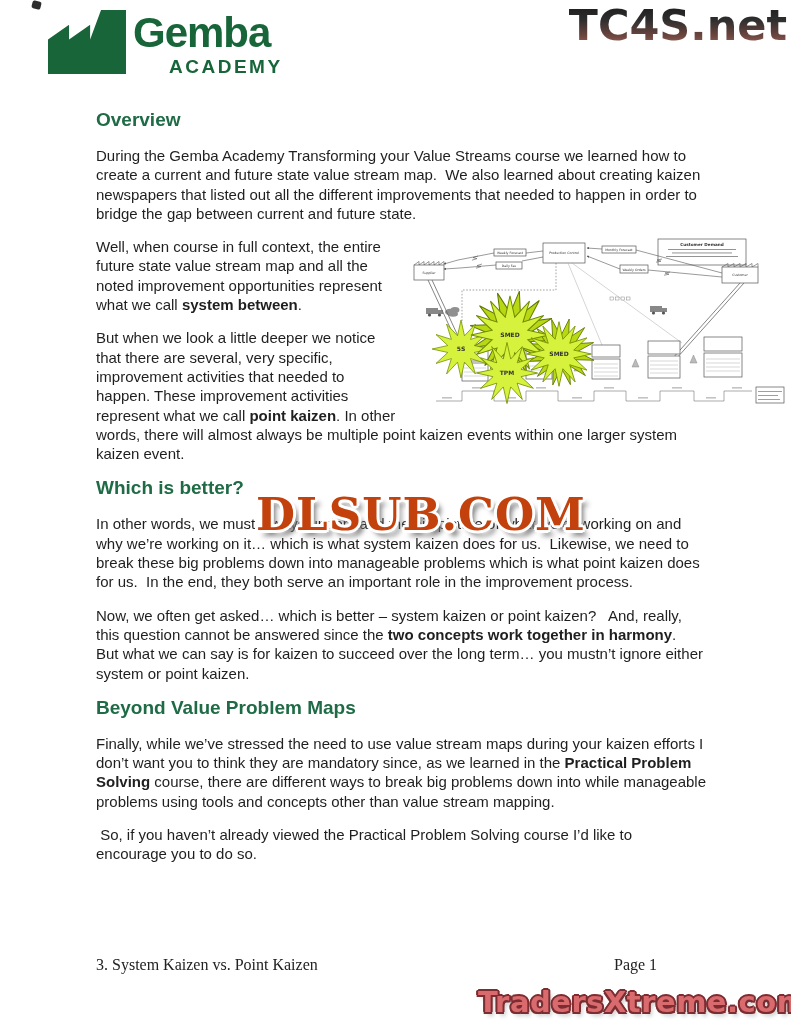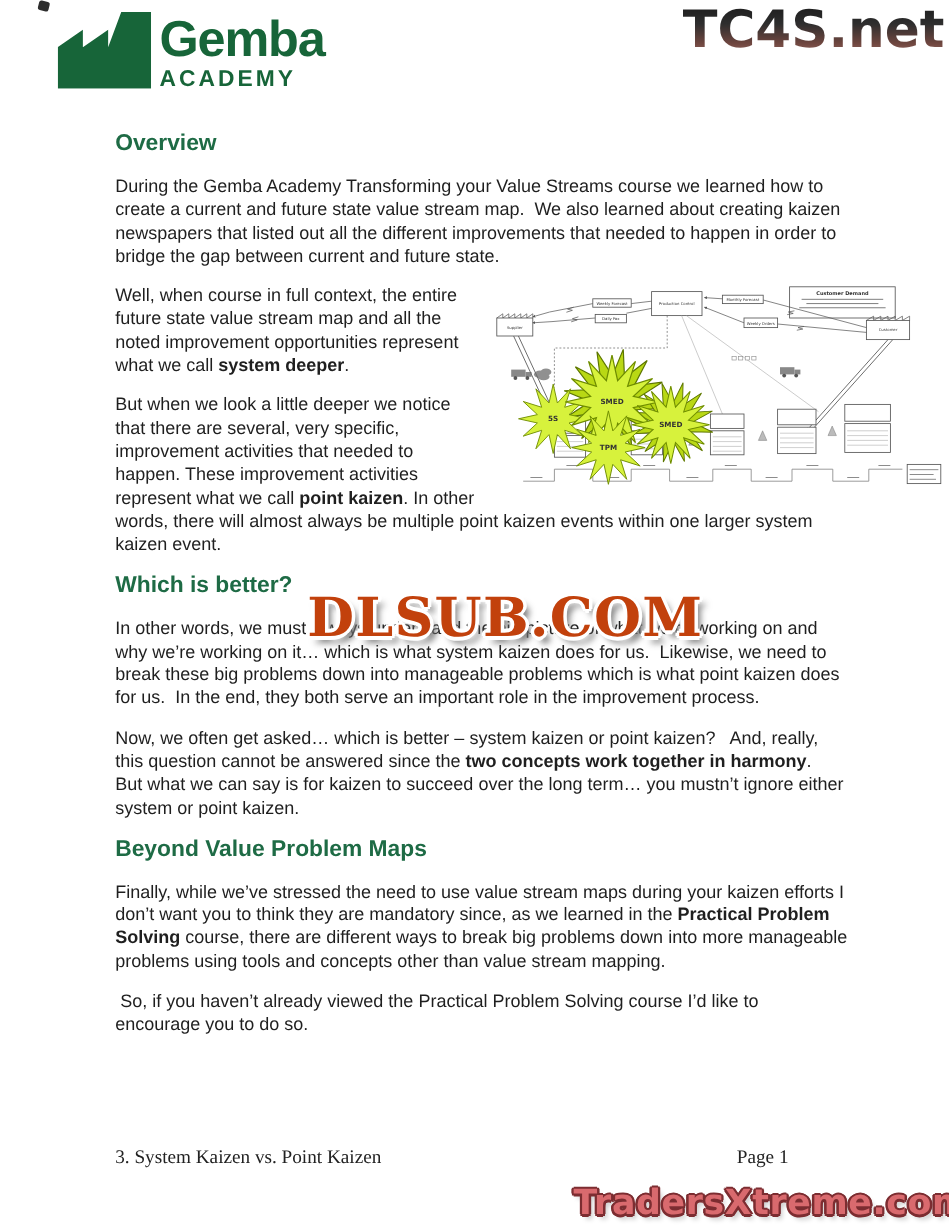--- a/index.html
+++ b/index.html
@@ -7,21 +7,21 @@
         font-family:"Liberation Sans",sans-serif;color:#1f1f1f;}
   .speck{position:absolute;left:32px;top:1px;width:9px;height:8px;background:#2e2e2e;
          border-radius:2px;transform:rotate(14deg);}
   
   header{position:relative;height:86px;padding-top:10px;}
   .logo{position:absolute;left:48px;top:10px;display:flex;align-items:flex-start;}
   .factory{width:78px;height:64px;background:#176539;
            clip-path:polygon(0 100%,0 46%,27% 23%,27% 46%,54% 23%,54% 46%,68% 0,100% 0,100% 100%);}
   .logo-text{margin-left:7px;padding-top:2px;line-height:1;}
   .brand{font-size:42px;font-weight:bold;color:#176539;letter-spacing:-1px;}
-  .academy{font-size:19px;font-weight:bold;color:#176539;letter-spacing:2.5px;margin-top:3px;}
+  .academy{font-size:19px;font-weight:bold;color:#176539;letter-spacing:2.5px;margin-top:3px;margin-left:36px;}
   .tc4s{position:absolute;top:0px;right:4px;font-family:"DejaVu Sans",sans-serif;
         font-weight:bold;font-size:43px;letter-spacing:0px;
         background:linear-gradient(180deg,#181818 0%,#2e2e2e 40%,#6e463f 72%,#a8736c 100%);
         -webkit-background-clip:text;background-clip:text;color:transparent;}
   
   .content{padding:0 84px 0 96px;}
   h1{margin:40px 0 0;font-weight:400;font-size:32px;color:#0a0a0a;text-align:center;letter-spacing:0;}
   h2{margin:13px 0 15px;font-size:19px;color:#1e6b45;clear:both;}
   h2.first{}
   p{margin:0 0 14px;font-size:15px;line-height:19.3px;white-space:pre-wrap;}
@@ -240,29 +240,29 @@
           <use href="#star" transform="translate(101,140) scale(0.9)" fill="#d7f23c" stroke="#6f8d00" stroke-width=".9"></use>
           <use href="#star" transform="translate(153,121) scale(0.95)" fill="#d7f23c" stroke="#6f8d00" stroke-width=".9"></use>
           <text class="blabel" x="55" y="118">5S</text>
           <text class="blabel" x="104" y="104">SMED</text>
           <text class="blabel" x="101" y="142">TPM</text>
           <text class="blabel" x="153" y="123">SMED</text>
         </g>
       </svg>
     </figure>
 
-    <p><span>Well, when course in full context, the entire future state value stream map and all the noted improvement opportunities represent what we call </span><span class="b">system deeper</span><span>.</span></p>
+    <p><span>Well, when course in full context, the entire future state value stream map and all the noted improvement opportunities represent what we call </span><span class="b">system between</span><span>.</span></p>
     <p><span>But when we look a little deeper we notice that there are several, very specific, improvement activities that needed to happen. These improvement activities represent what we call </span><span class="b">point kaizen</span><span>. In other words, there will almost always be multiple point kaizen events within one larger system kaizen event.</span></p>
 
     <h2>Which is better?</h2>
     <p><span>In other words, we must always understand the big picture of what we’re working on and why we’re working on it… which is what system kaizen does for us.  Likewise, we need to break these big problems down into manageable problems which is what point kaizen does for us.  In the end, they both serve an important role in the improvement process.</span></p>
     <p><span>Now, we often get asked… which is better – system kaizen or point kaizen?   And, really, this question cannot be answered since the </span><span class="b">two concepts work together in harmony</span><span>.  But what we can say is for kaizen to succeed over the long term… you mustn’t ignore either system or point kaizen.</span></p>
 
     <h2>Beyond Value Problem Maps</h2>
-    <p><span>Finally, while we’ve stressed the need to use value stream maps during your kaizen efforts I don’t want you to think they are mandatory since, as we learned in the </span><span class="b">Practical Problem Solving</span><span> course, there are different ways to break big problems down into more manageable problems using tools and concepts other than value stream mapping.</span></p>
+    <p><span>Finally, while we’ve stressed the need to use value stream maps during your kaizen efforts I don’t want you to think they are mandatory since, as we learned in the </span><span class="b">Practical Problem Solving</span><span> course, there are different ways to break big problems down into while manageable problems using tools and concepts other than value stream mapping.</span></p>
     <p><span> So, if you haven’t already viewed the Practical Problem Solving course I’d like to encourage you to do so.</span></p>
   </main>
 
   <div class="dlsub">DLSUB.COM</div>
 
   <footer>
     <span class="f-left">3. System Kaizen vs. Point Kaizen</span>
     <span class="f-right">Page 1</span>
   </footer>
 

